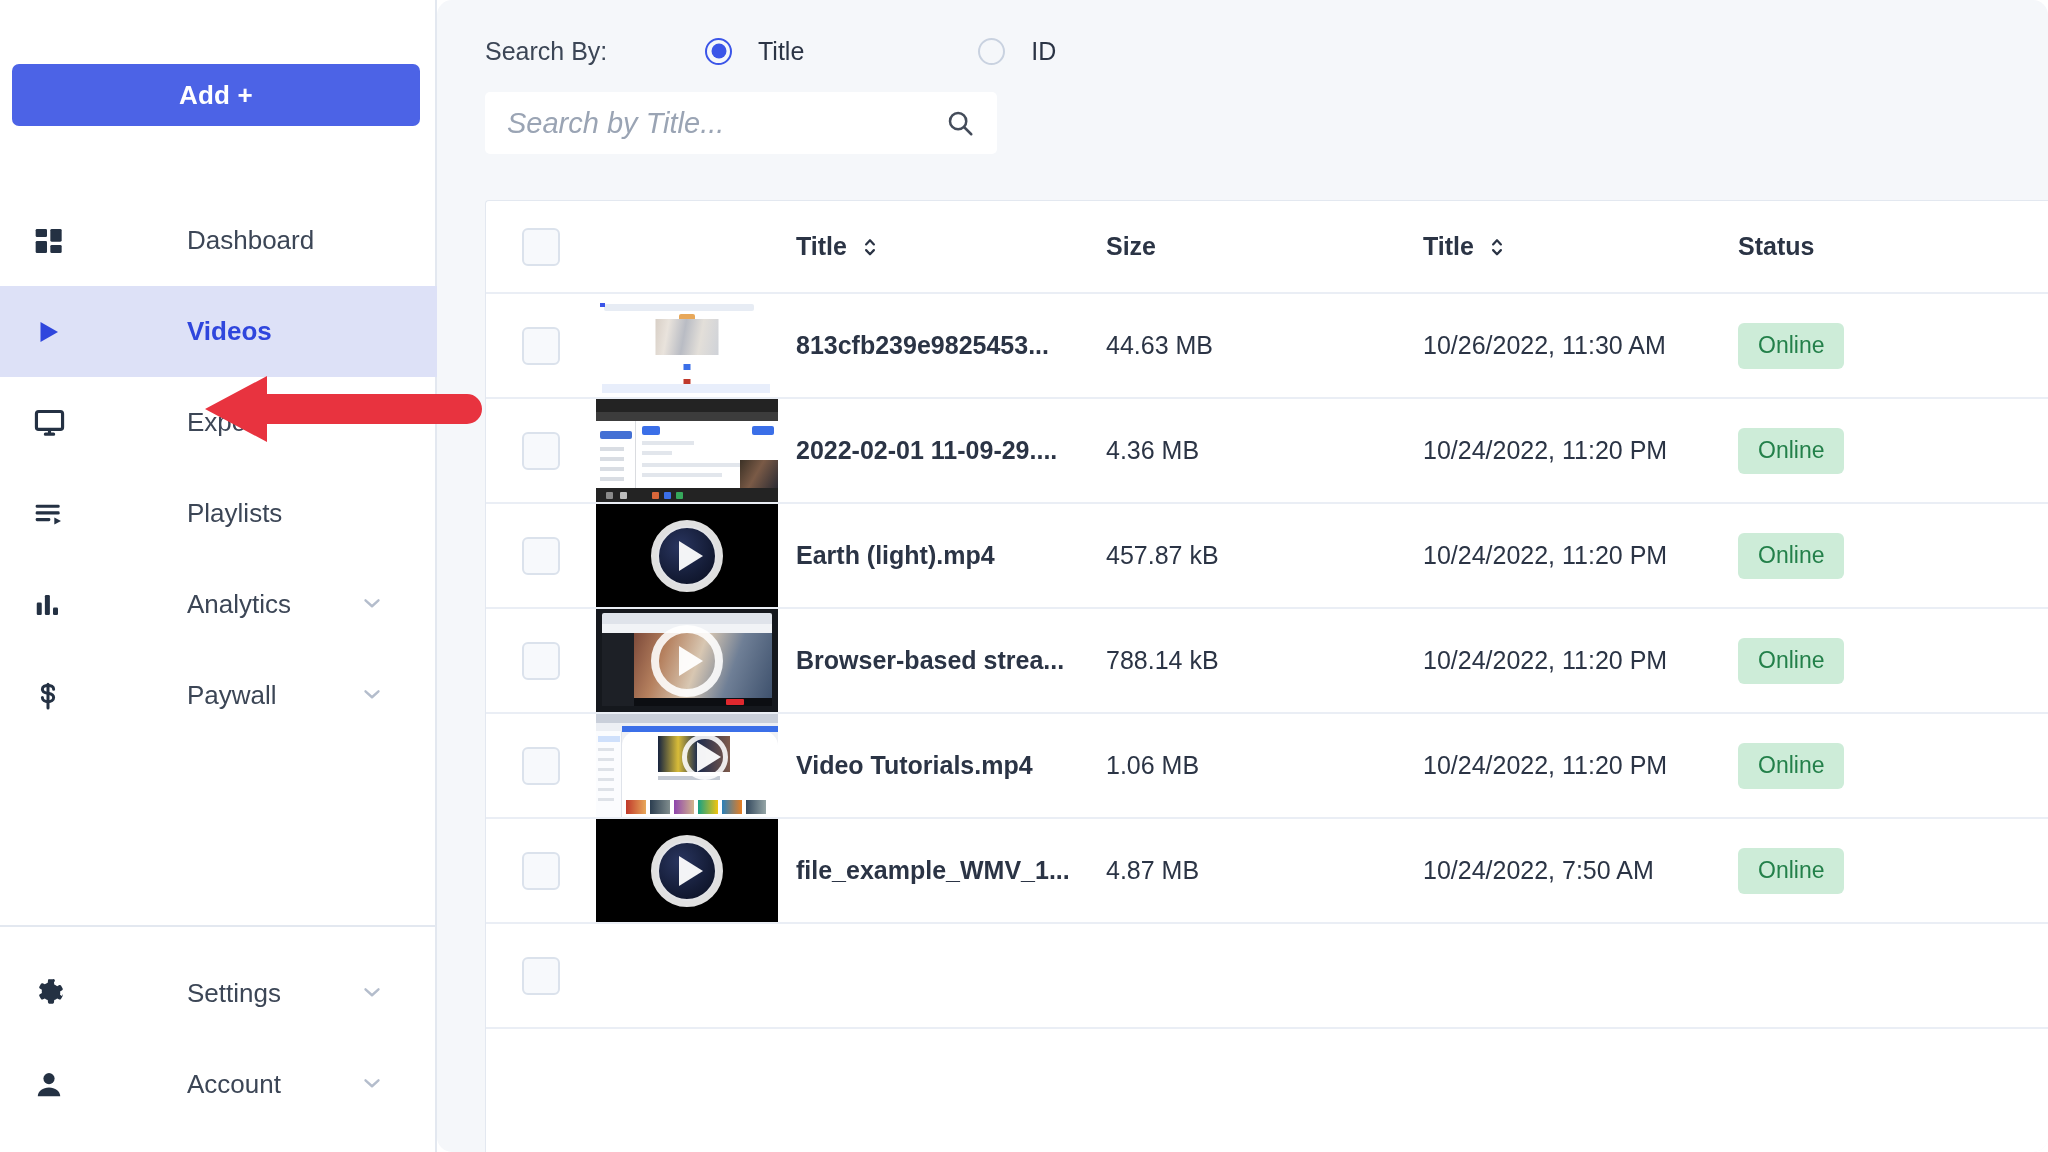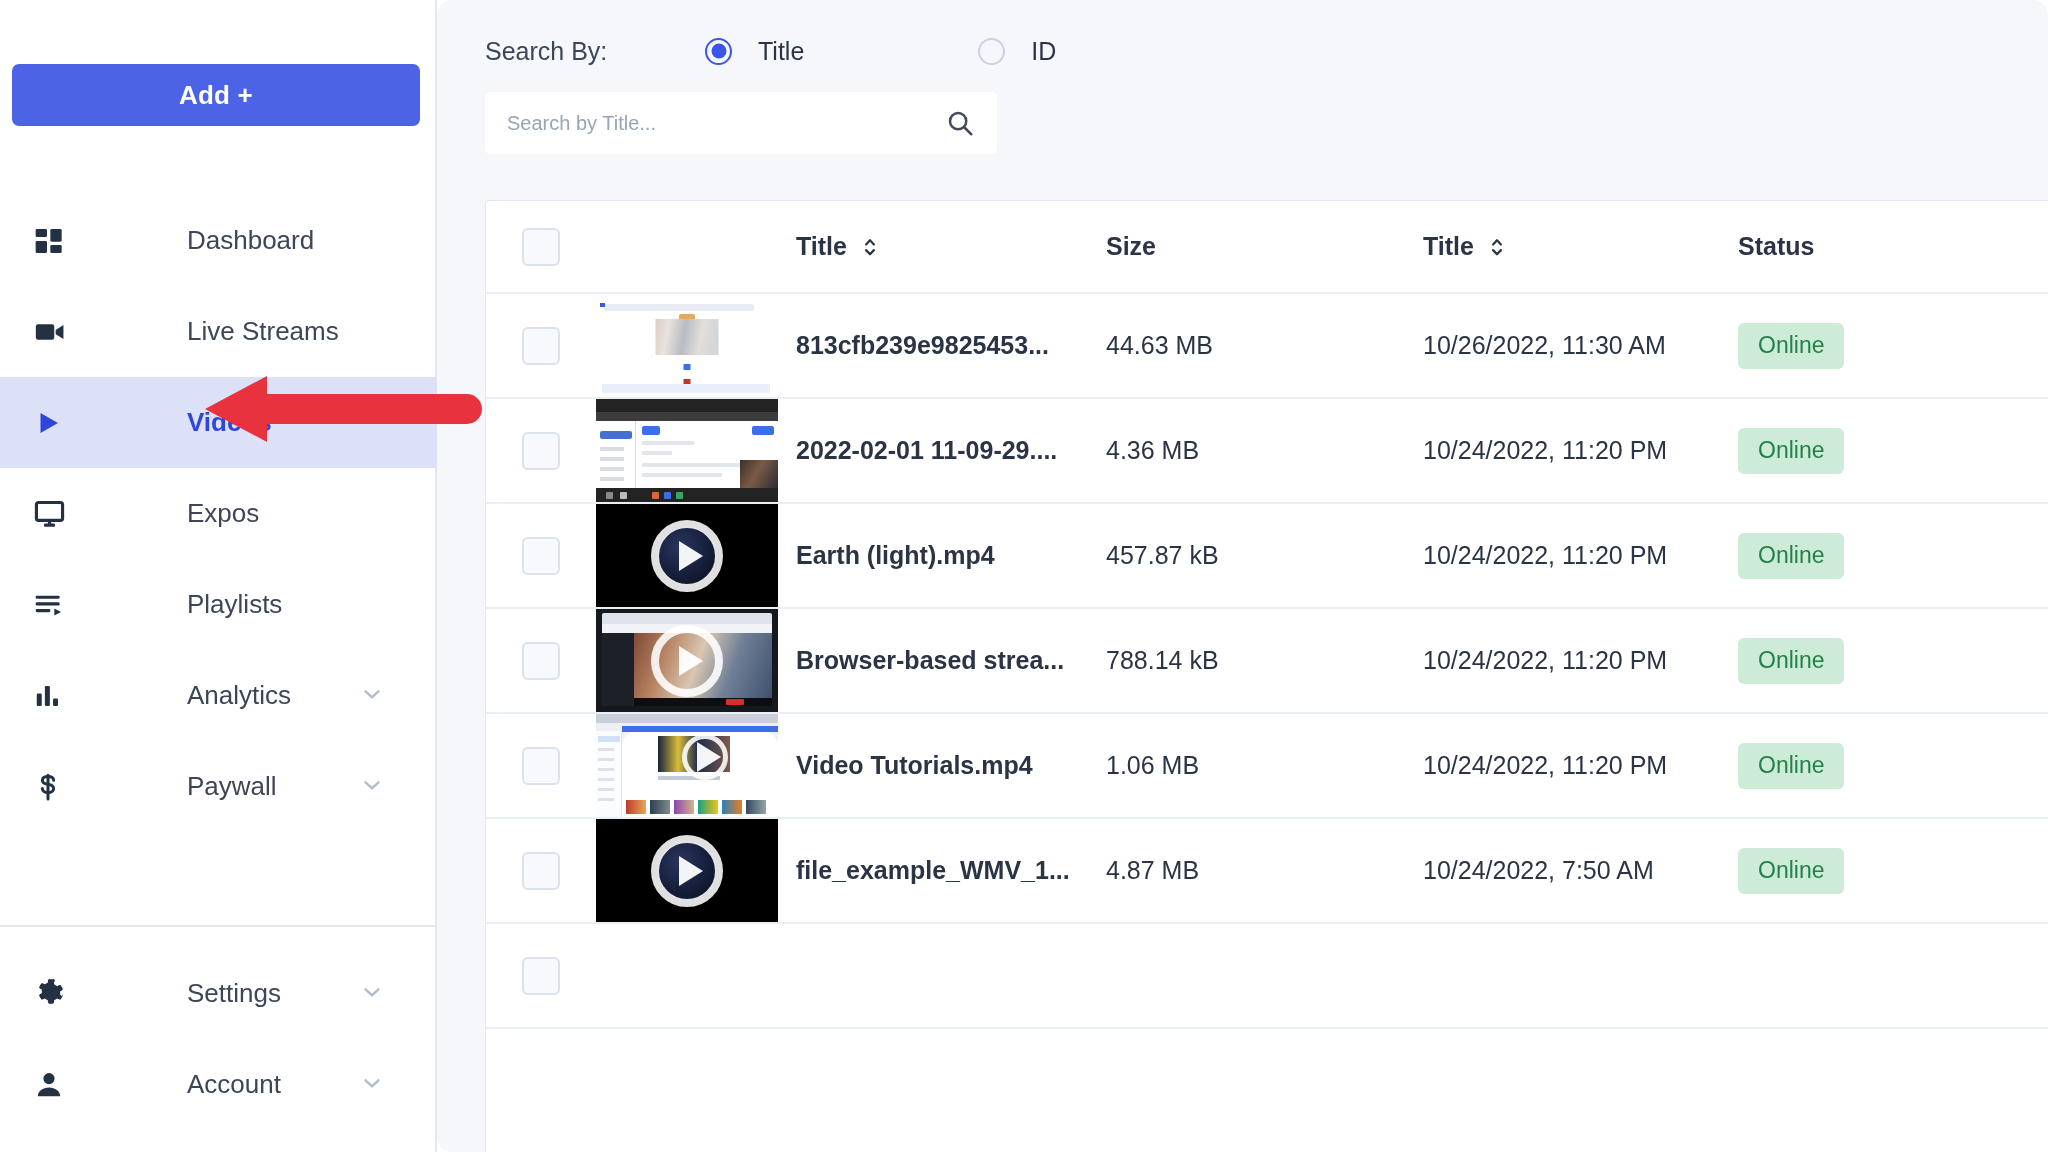--- a/index.html
+++ b/index.html
@@ -137,24 +137,25 @@
     border-radius: 5px;
     display: flex;
     align-items: center;
     padding: 0 22px;
     position: relative;
   }
   .search-input-box input {
     border: none;
     outline: none;
     flex: 1;
-    font-size: 20px;
+    font-size: 29px;
     color: #1d4ed8;
     font-family: "Liberation Sans", sans-serif;
     background: transparent;
+    font-style: italic;
   }
   .search-input-box input::placeholder { color: #9aa4b4; }
   .search-icon { color: #444c5a; display: flex; align-items: center; }
 
   
   .table-card {
     position: absolute;
     left: 48px; top: 200px;
     right: 0;
     bottom: 0;
@@ -326,29 +327,20 @@
           <svg width="32" height="32" viewBox="0 0 24 24" fill="currentColor">
             <rect x="2" y="3" width="8.5" height="6" rx="1"></rect>
             <rect x="13" y="3" width="8.5" height="9.5" rx="1"></rect>
             <rect x="2" y="12" width="8.5" height="9" rx="1"></rect>
             <rect x="13" y="15" width="8.5" height="6" rx="1"></rect>
           </svg>
         </span>
         <span class="lbl">Dashboard</span>
       </div>
 
-      <div class="nav-item">
-        <span class="ico">
-          <svg width="34" height="34" viewBox="0 0 24 24" fill="currentColor">
-            <rect x="2" y="6.5" width="13" height="11" rx="1.6"></rect>
-            <path d="M16 10.5l5.5-3.4v9.8L16 13.5z"></path>
-          </svg>
-        </span>
-        <span class="lbl">Live Streams</span>
-      </div>
 
       <div class="nav-item active">
         <span class="ico">
           <svg width="30" height="30" viewBox="0 0 24 24" fill="currentColor">
             <path d="M6 4l14 8-14 8z"></path>
           </svg>
         </span>
         <span class="lbl">Videos</span>
       </div>
 

